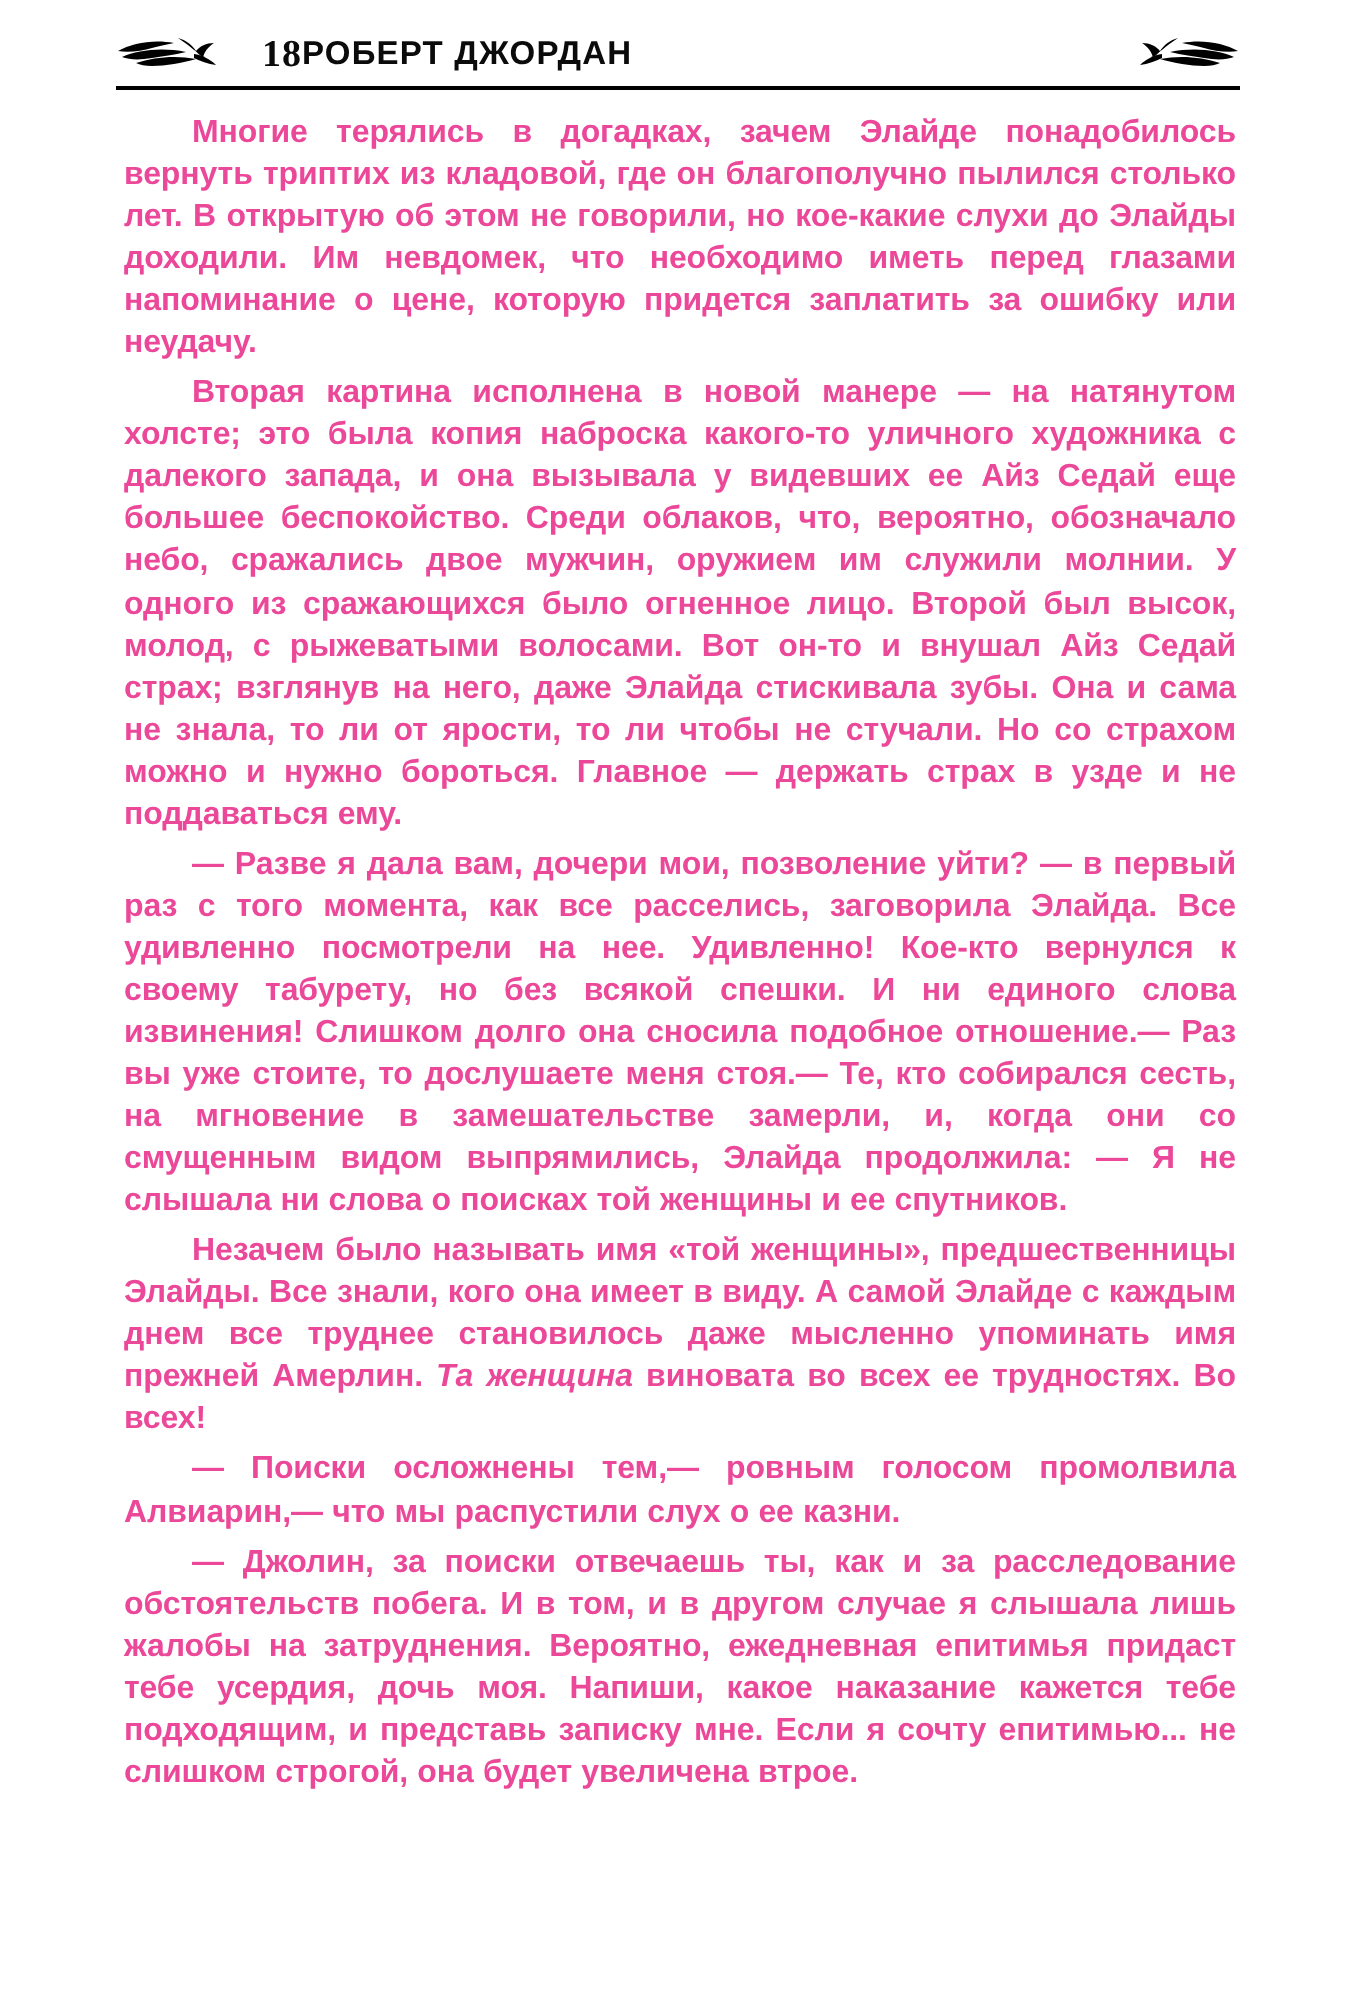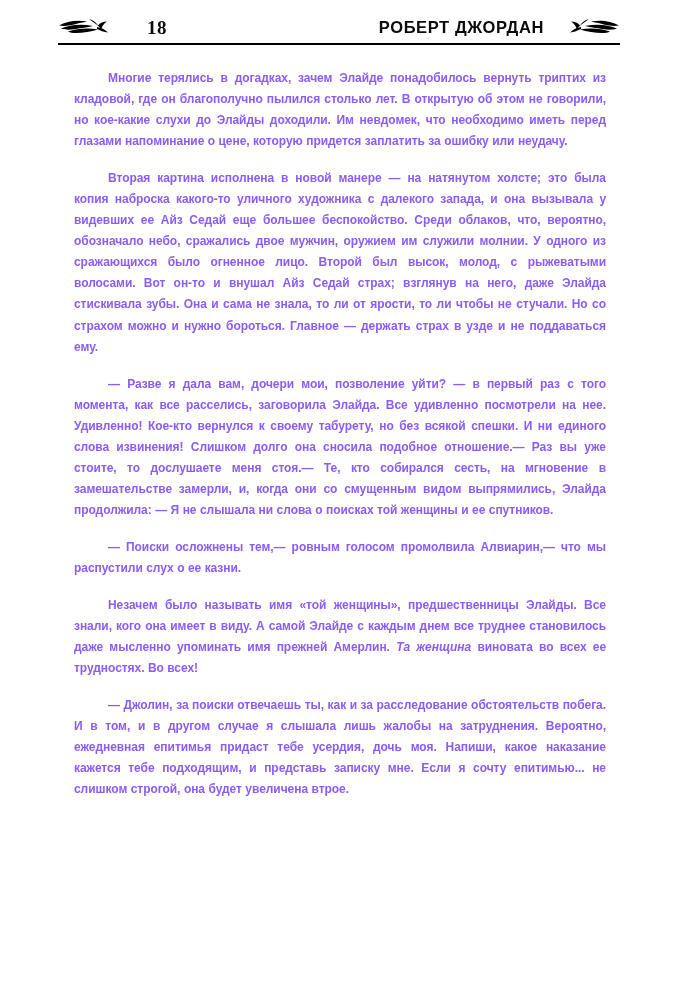--- a/index.html
+++ b/index.html
@@ -44,28 +44,28 @@
     flex: 0 0 auto;
   }
   .ornament svg { display: block; }
   .ornament-right { transform: scaleX(-1); }
 
   .page-number {
     font-family: "Liberation Serif", "DejaVu Serif", serif;
     font-size: 19px;
     font-weight: 700;
     letter-spacing: 0.5px;
-    margin-left: 37px;
+    margin-left: 21px;
     line-height: 1;
     color: #0b0b0b;
   }
 
   .running-title {
     flex: 1 1 auto;
-    text-align: right;
+    text-align: left;
     padding-right: 24px;
     font-family: "Liberation Sans", sans-serif;
     font-weight: 700;
     font-size: 16.5px;
     letter-spacing: 0.6px;
     color: #0b0b0b;
     white-space: nowrap;
   }
 
   .header-rule {
@@ -79,31 +79,31 @@
 
   
   .textblock {
     position: absolute;
     left: 58px;
     top: 52px;
     width: 564px;
   }
 
   .para {
-    margin: 16px;
+    margin: 4px;
     text-indent: 34px;
     text-align: justify;
     text-justify: inter-word;
     font-family: "Liberation Sans", sans-serif;
     font-weight: 700;
-    font-size: 12px;
+    font-size: 16px;
     line-height: 21.05px;
     letter-spacing: -0.05px;
     word-spacing: 0.2px;
-    color: #8b5cf6;
+    color: #ec4899;
     -webkit-font-smoothing: none;
   }
 
   .para em {
     font-style: italic;
     font-weight: 700;
   }
 </style>
 </head>
 <body>
@@ -145,20 +145,20 @@
   </div>
 
   <div class="header-rule"></div>
 
   <div class="textblock">
 
     <p class="para">Многие терялись в догадках, зачем Элайде понадобилось вернуть триптих из кладовой, где он благополучно пылился столько лет. В открытую об этом не говорили, но кое-какие слухи до Элайды доходили. Им невдомек, что необходимо иметь перед глазами напоминание о цене, которую придется заплатить за ошибку или неудачу.</p>
     <p class="para">Вторая картина исполнена в новой манере — на натянутом холсте; это была копия наброска какого-то уличного художника с далекого запада, и она вызывала у видевших ее Айз Седай еще большее беспокойство. Среди облаков, что, вероятно, обозначало небо, сражались двое мужчин, оружием им служили молнии. У одного из сражающихся было огненное лицо. Второй был высок, молод, с рыжеватыми волосами. Вот он-то и внушал Айз Седай страх; взглянув на него, даже Элайда стискивала зубы. Она и сама не знала, то ли от ярости, то ли чтобы не стучали. Но со страхом можно и нужно бороться. Главное — держать страх в узде и не поддаваться ему.</p>
     <p class="para">— Разве я дала вам, дочери мои, позволение уйти? — в первый раз с того момента, как все расселись, заговорила Элайда. Все удивленно посмотрели на нее. Удивленно! Кое-кто вернулся к своему табурету, но без всякой спешки. И ни единого слова извинения! Слишком долго она сносила подобное отношение.— Раз вы уже стоите, то дослушаете меня стоя.— Те, кто собирался сесть, на мгновение в замешательстве замерли, и, когда они со смущенным видом выпрямились, Элайда продолжила: — Я не слышала ни слова о поисках той женщины и ее спутников.</p>
 
+    <p class="para"><span>Незачем было называть имя «той женщины», предшественницы Элайды. Все знали, кого она имеет в виду. А самой Элайде с каждым днем все труднее становилось даже мысленно упоминать имя прежней Амерлин. </span><em>Та женщина</em><span> виновата во всех ее трудностях. Во всех!</span></p>
+
     <p class="para">— Поиски осложнены тем,— ровным голосом промолвила Алвиарин,— что мы распустили слух о ее казни.</p>
-
-    <p class="para"><span>Незачем было называть имя «той женщины», предшественницы Элайды. Все знали, кого она имеет в виду. А самой Элайде с каждым днем все труднее становилось даже мысленно упоминать имя прежней Амерлин. </span><em>Та женщина</em><span> виновата во всех ее трудностях. Во всех!</span></p>
     <p class="para">— Джолин, за поиски отвечаешь ты, как и за расследование обстоятельств побега. И в том, и в другом случае я слышала лишь жалобы на затруднения. Вероятно, ежедневная епитимья придаст тебе усердия, дочь моя. Напиши, какое наказание кажется тебе подходящим, и представь записку мне. Если я сочту епитимью... не слишком строгой, она будет увеличена втрое.</p>
 
   </div>
 
 </div>
 
 </body></html>

